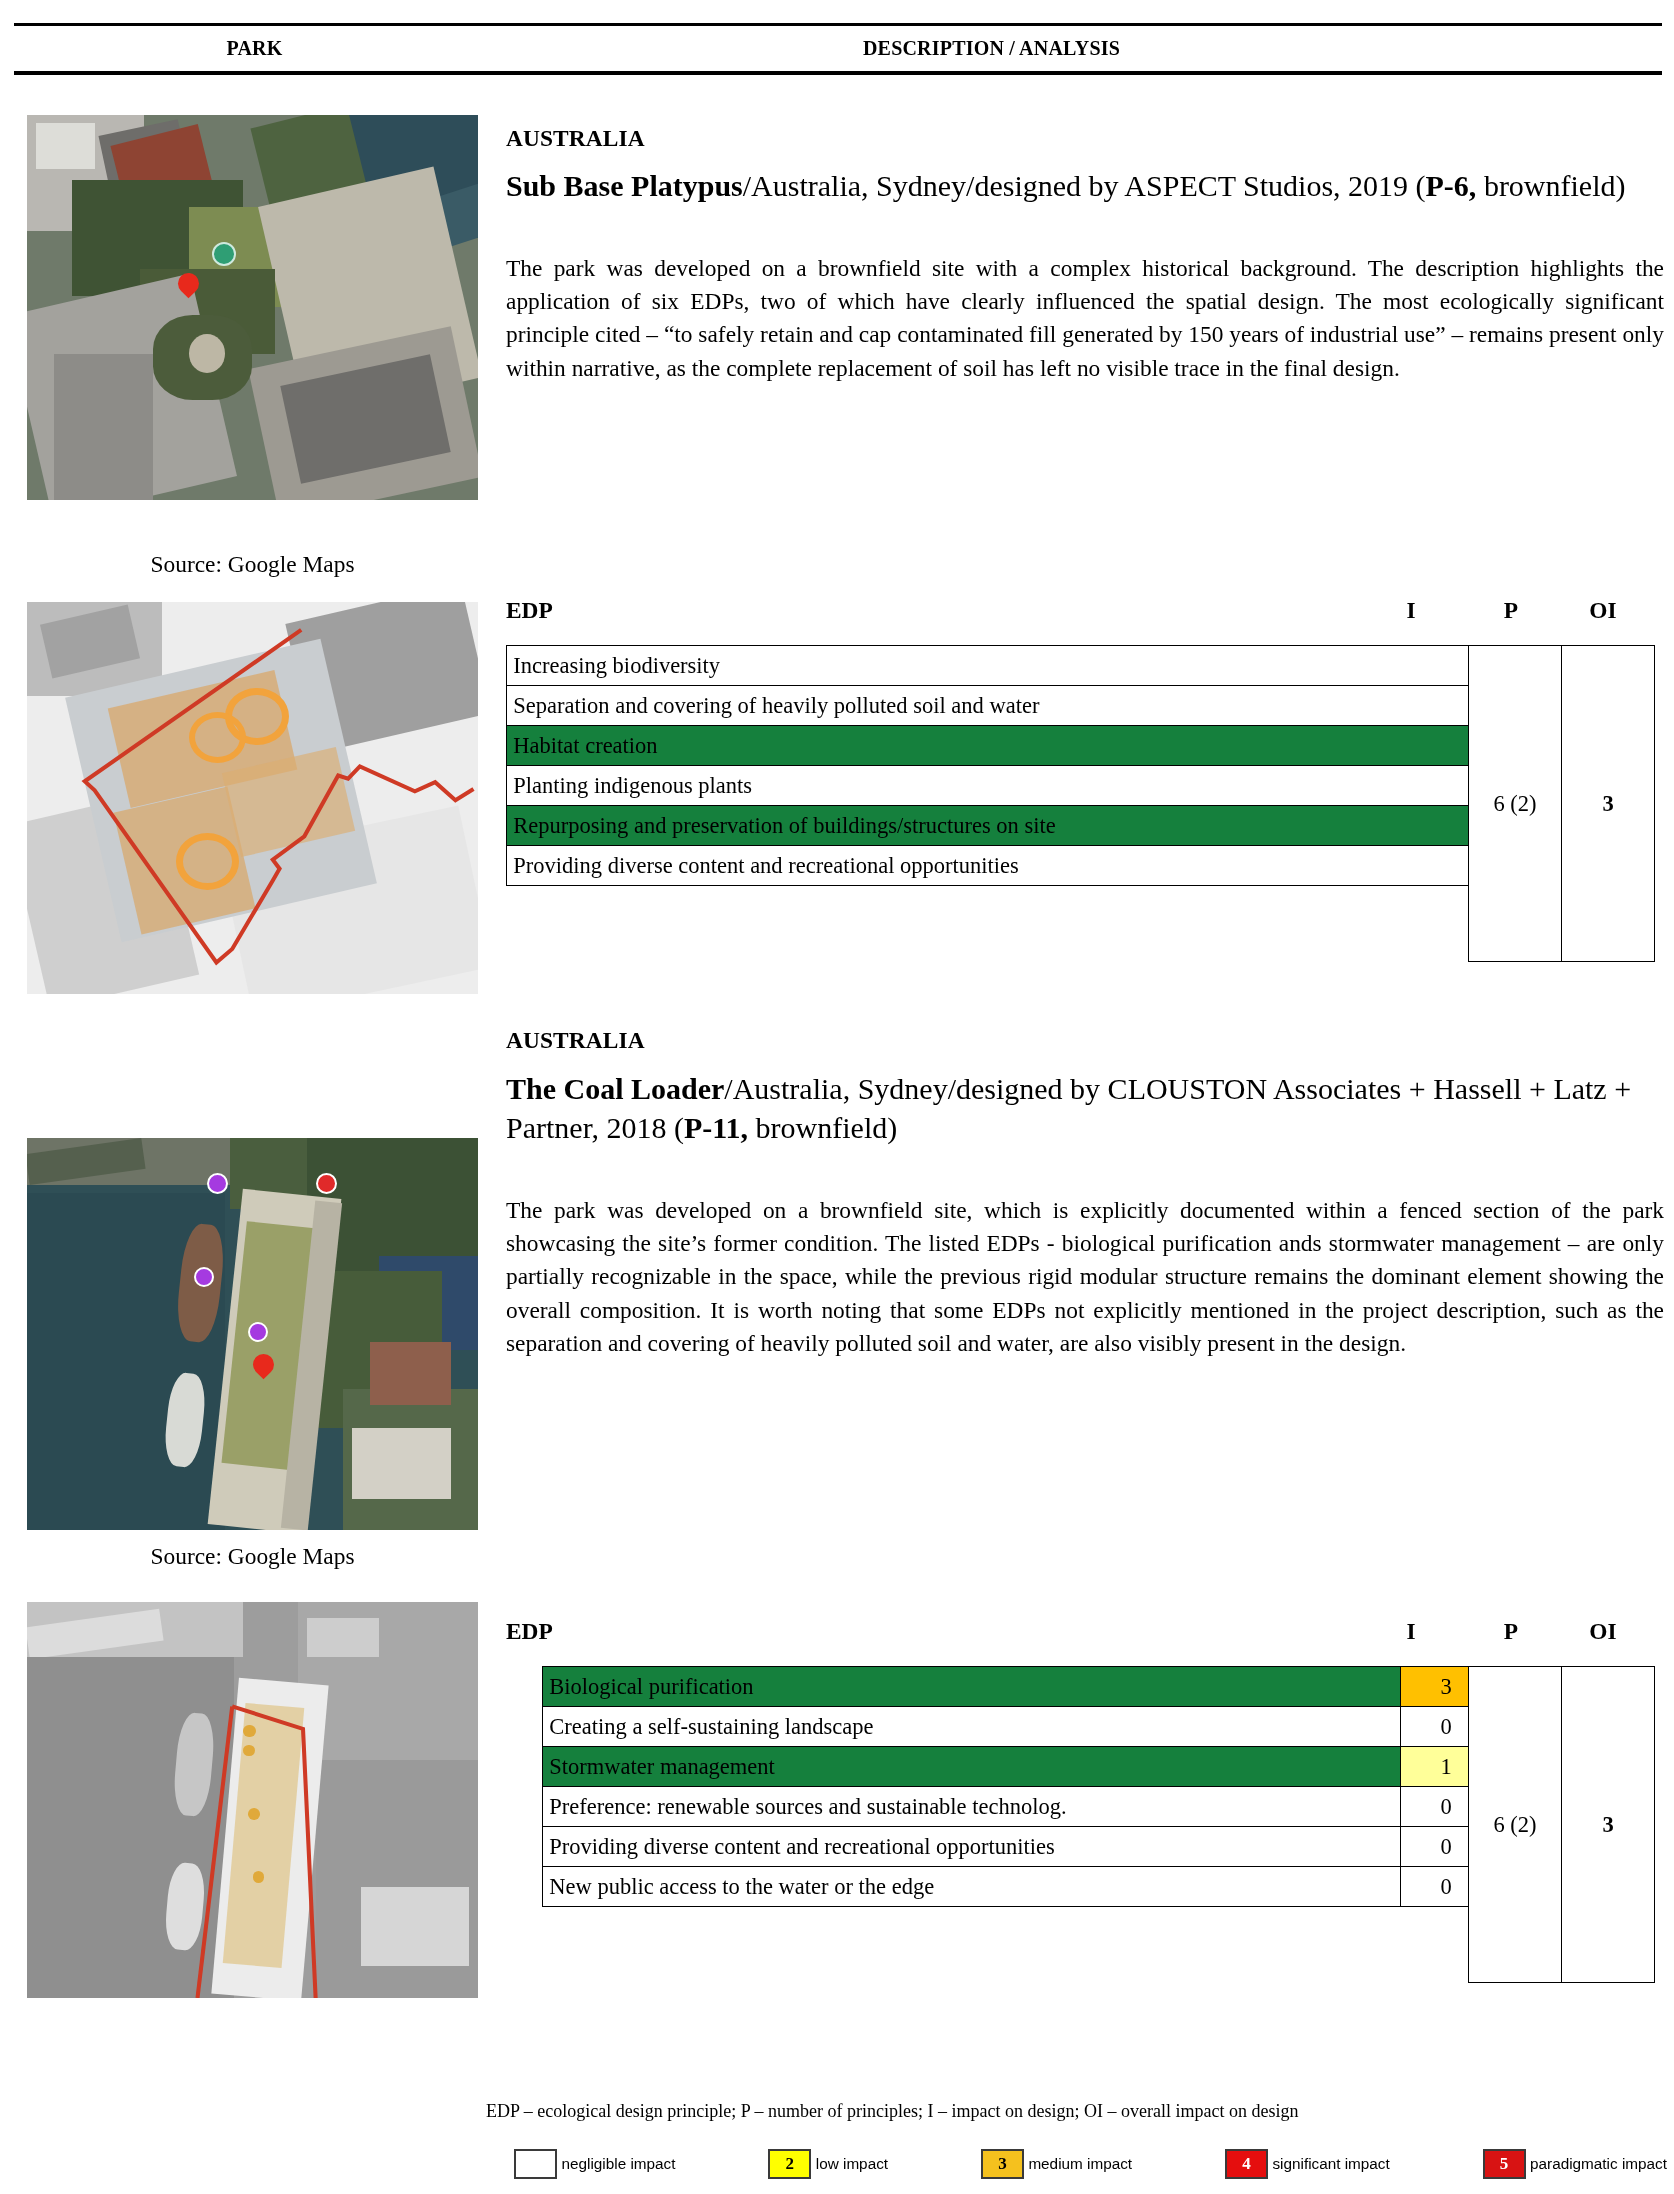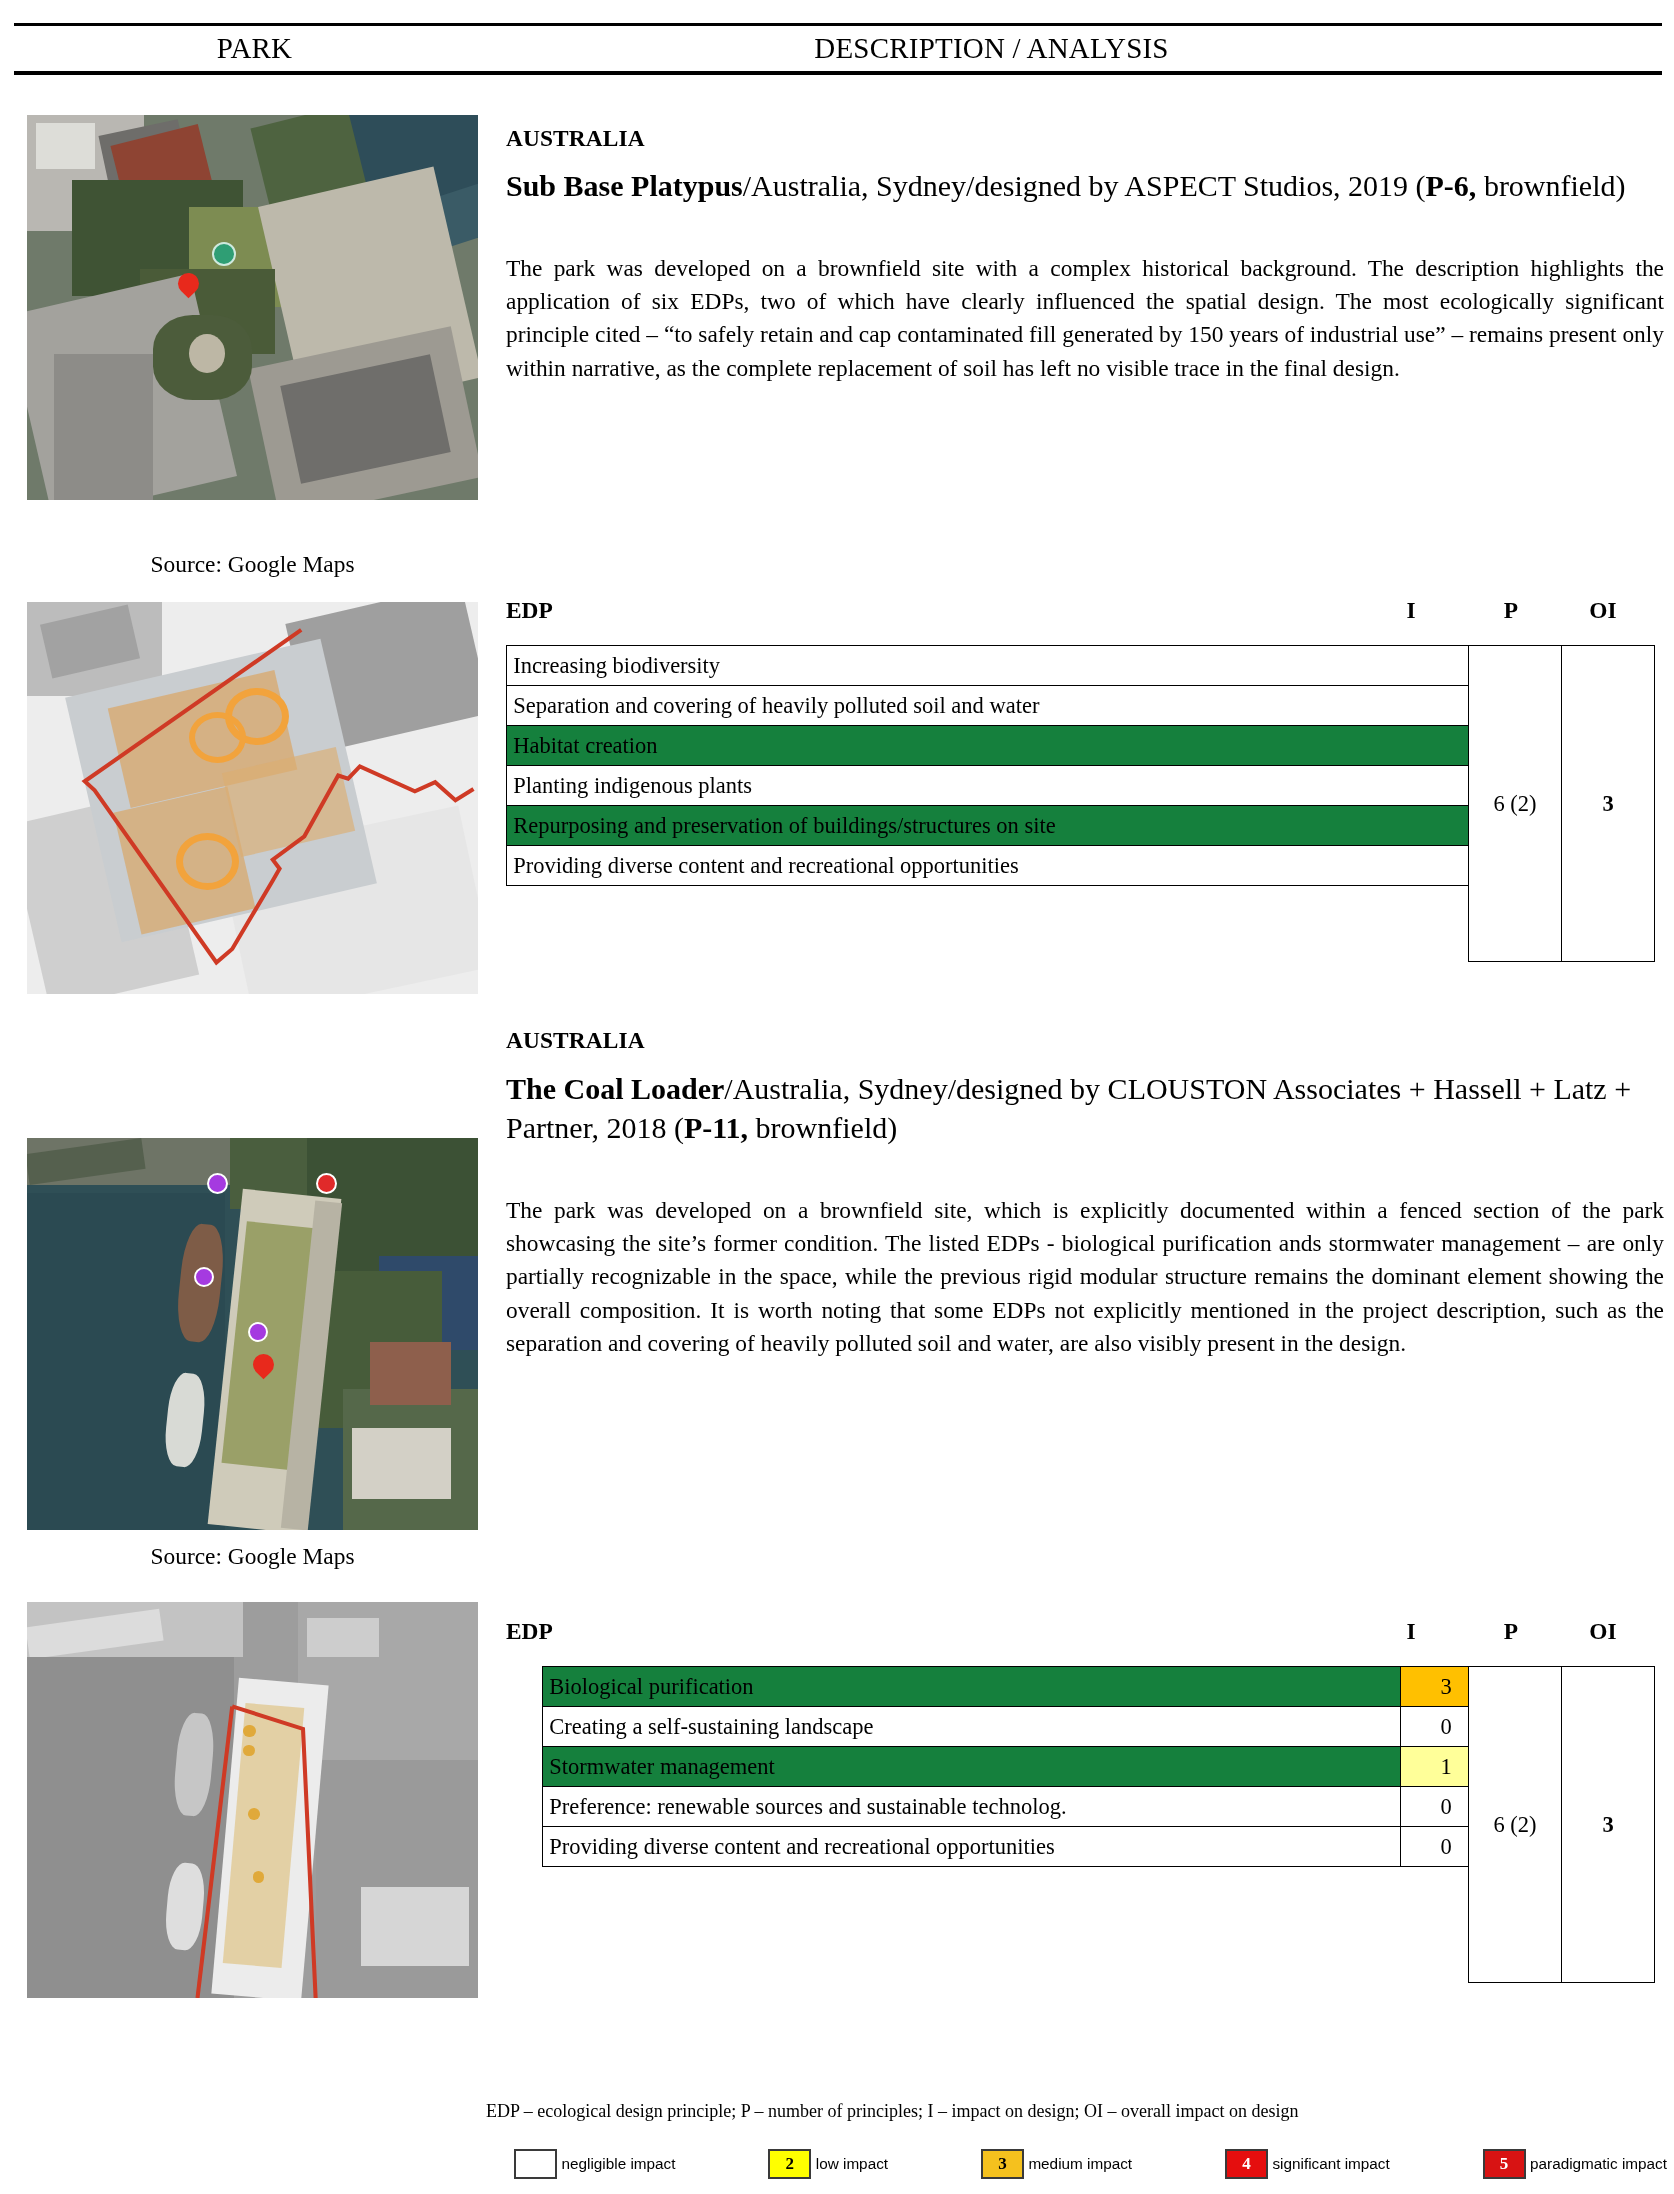--- a/index.html
+++ b/index.html
@@ -9,21 +9,21 @@
     color:#000;
     position:relative;
     overflow:hidden;
   }
 
   
   .hdr-rule{position:absolute;left:13.5px;right:13.5px;background:#000;}
   .hdr-rule.top{top:22.5px;height:3.6px;}
   .hdr-rule.bot{top:71px;height:3.6px;}
   .hdr-cell{position:absolute;top:28px;height:41px;display:flex;align-items:center;
-            justify-content:center;font-weight:normal;font-size:29px;letter-spacing:0.2px;}
+            justify-content:center;font-weight:bold;font-size:20px;letter-spacing:0.2px;}
   .hdr-park{left:13.5px;width:482px;}
   .hdr-desc{left:496px;width:991px;}
 
   
   .photo{position:absolute;overflow:hidden;}
   .cap{position:absolute;font-size:23.4px;text-align:center;}
 
   
   .country{position:absolute;font-weight:bold;font-size:23.4px;letter-spacing:0.1px;}
   .subtitle{position:absolute;font-size:30px;line-height:1.30;}
@@ -249,20 +249,24 @@
           <td class="ival" style="background: rgb(255, 255, 153);">1</td>
         </tr>
         <tr>
           <td>Preference: renewable sources and sustainable technolog.</td>
           <td class="ival" style="background: rgb(255, 255, 255);">0</td>
         </tr>
         <tr>
           <td>Providing diverse content and recreational opportunities</td>
           <td class="ival" style="background: rgb(255, 255, 255);">0</td>
         </tr>
+        <tr>
+          <td>New public access to the water or the edge</td>
+          <td class="ival" style="background: rgb(255, 255, 255);">0</td>
+        </tr>
       </tbody>
   </table>
 </div>
 <div class="tbl-wrap" style="left:1468px;top:1666px;">
   <table class="po-table" style="width:180px;height:317px;">
     <tbody>
         <tr>
       <td style="width:90px;">6 (2)</td>
       <td class="oi" style="width:90px;">3</td>
     </tr>

